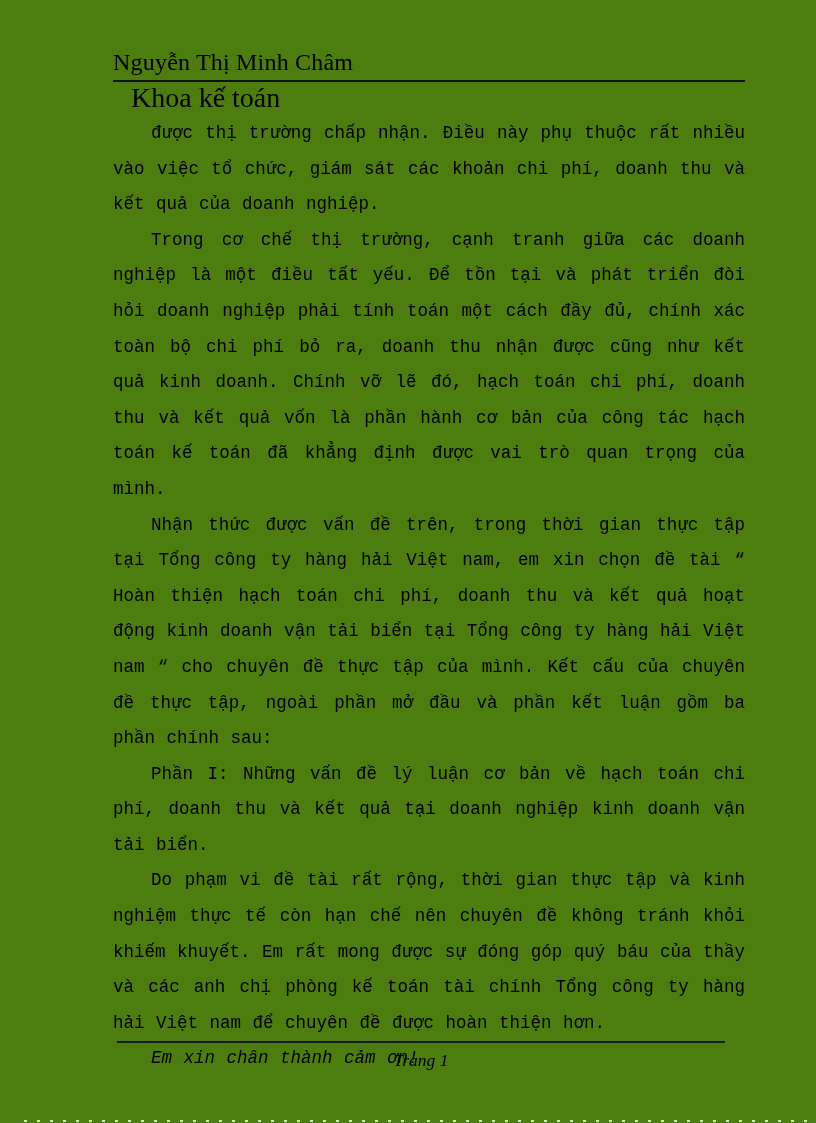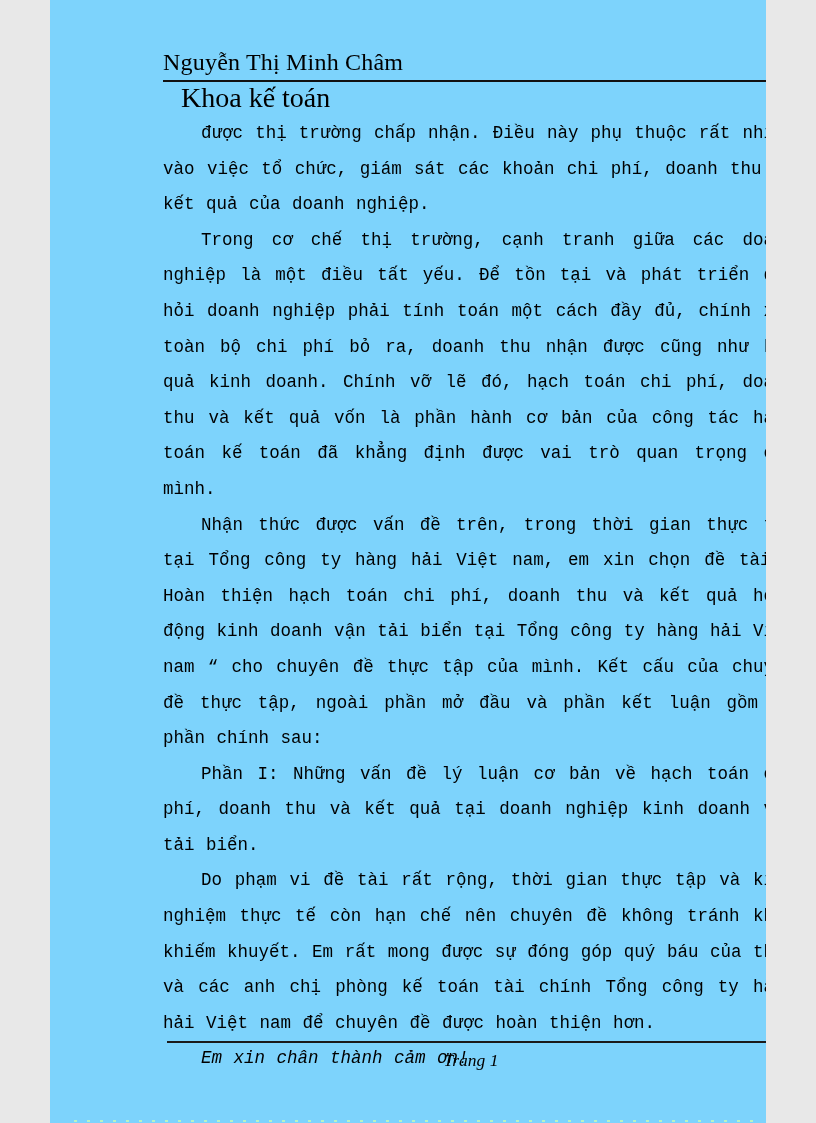--- a/index.html
+++ b/index.html
@@ -1,21 +1,21 @@
 <!DOCTYPE html>
 <html><head>
 <meta charset="utf-8">
 <style>
   html, body { margin: 0; padding: 0; background: #e8e8e8; }
   .page {
     position: relative;
-    width: 716px;
+    width: 816px;
     height: 1123px;
     margin: 0 auto;
-    background: #7dd3fc;
+    background: #4d7c0f;
     font-family: "Liberation Serif", "DejaVu Serif", serif;
     color: #000000;
     overflow: hidden;
   }
   .content {
     position: absolute;
     left: 113px;
     width: 632px;
     top: 46px;
   }

